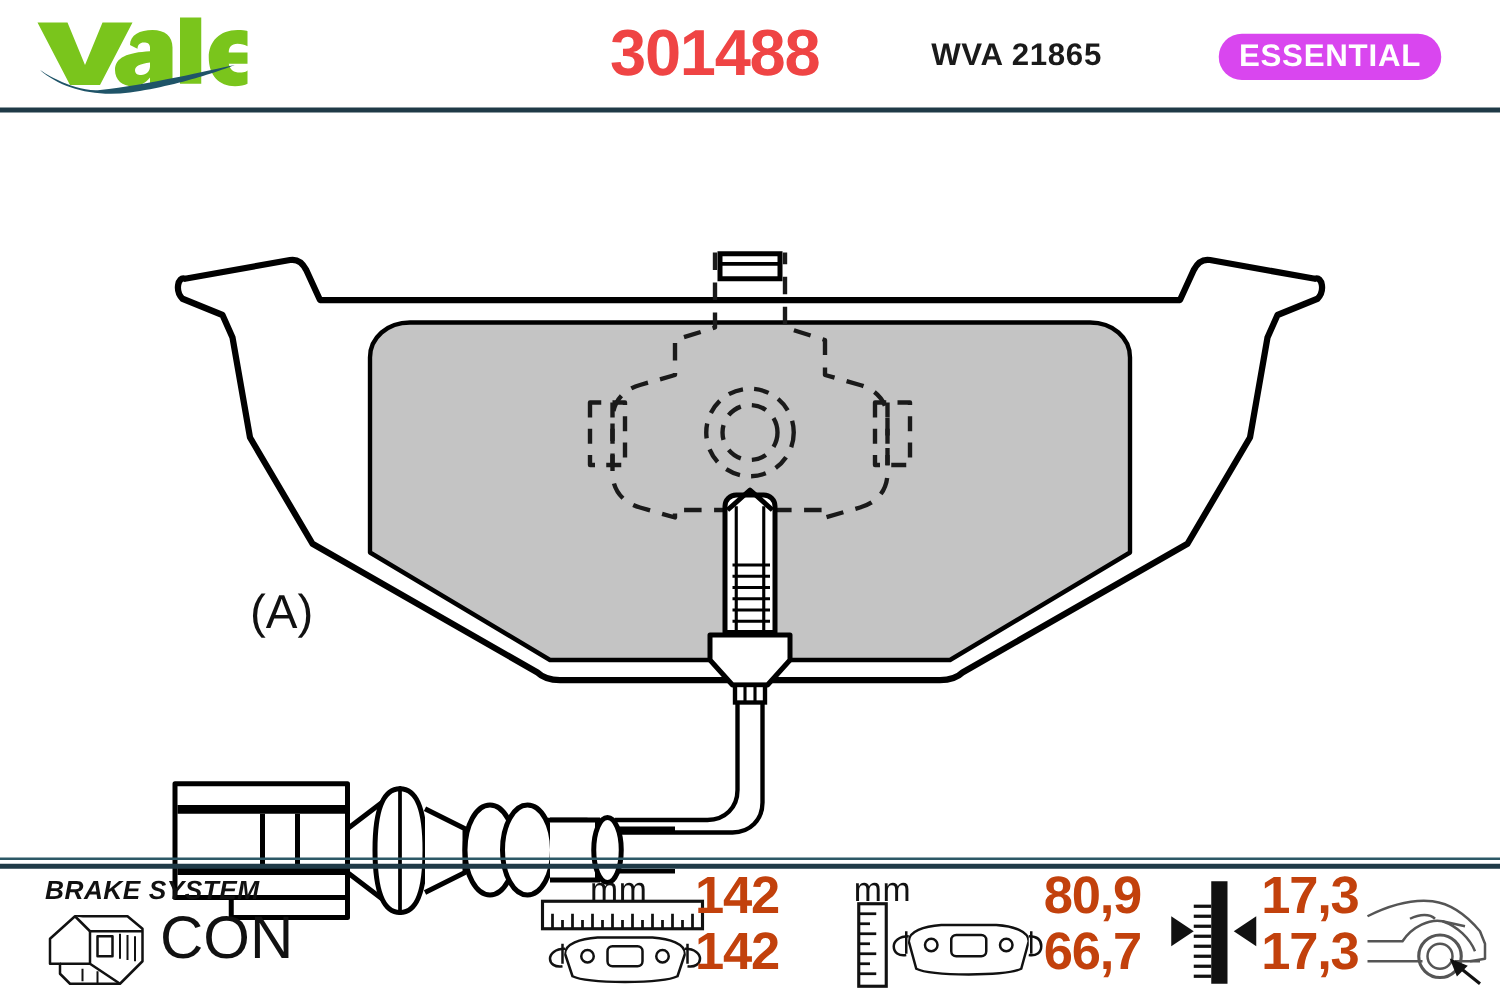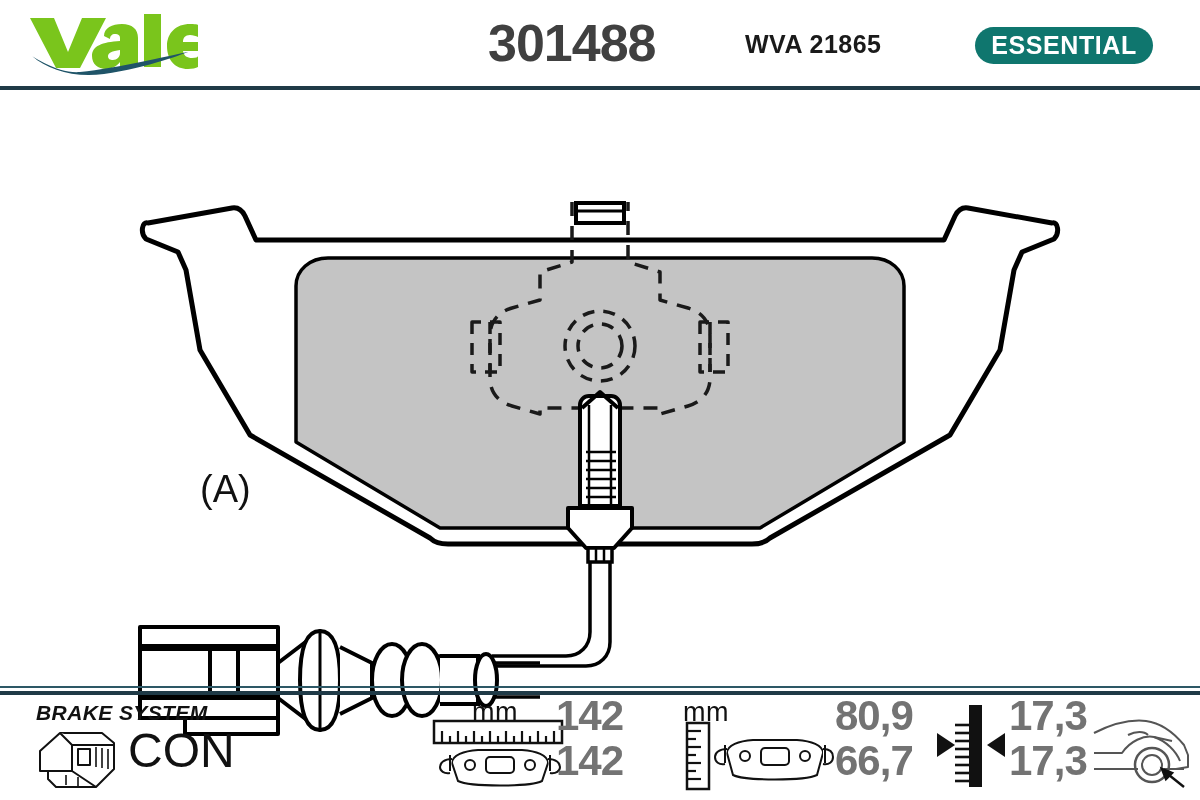--- a/index.html
+++ b/index.html
@@ -30,40 +30,40 @@
     width: 170px;
     height: 62px;
   }
   #part-number {
     position: absolute;
     left: 488px;
     top: 14px;
     font-size: 52px;
     font-weight: bold;
     letter-spacing: -1px;
-    color: #404040;
+    color: #ef4444;
     font-family: "Liberation Sans", sans-serif;
     line-height: 58px;
   }
   #wva-code {
     position: absolute;
     left: 745px;
     top: 30px;
     font-size: 25px;
     font-weight: bold;
     color: #1a1a1a;
     letter-spacing: 0.5px;
   }
   #range-badge {
     position: absolute;
     left: 975px;
     top: 27px;
     width: 178px;
     height: 37px;
-    background: #0f766e;
+    background: #d946ef;
     border-radius: 19px;
     color: #ffffff;
     font-size: 25px;
     font-weight: bold;
     letter-spacing: 0.6px;
     display: flex;
     align-items: center;
     justify-content: center;
   }
 
@@ -141,21 +141,21 @@
     position: absolute;
     left: 8px;
     top: 28px;
   }
 
   .spec-group { position: absolute; top: 0; height: 100px; }
   .spec-values {
     position: absolute;
     font-size: 42px;
     font-weight: bold;
-    color: #737373;
+    color: #c2410c;
     line-height: 40px;
     letter-spacing: -1px;
   }
   .mm-label {
     position: absolute;
     font-size: 27px;
     color: #111;
     letter-spacing: 0.5px;
   }
 

